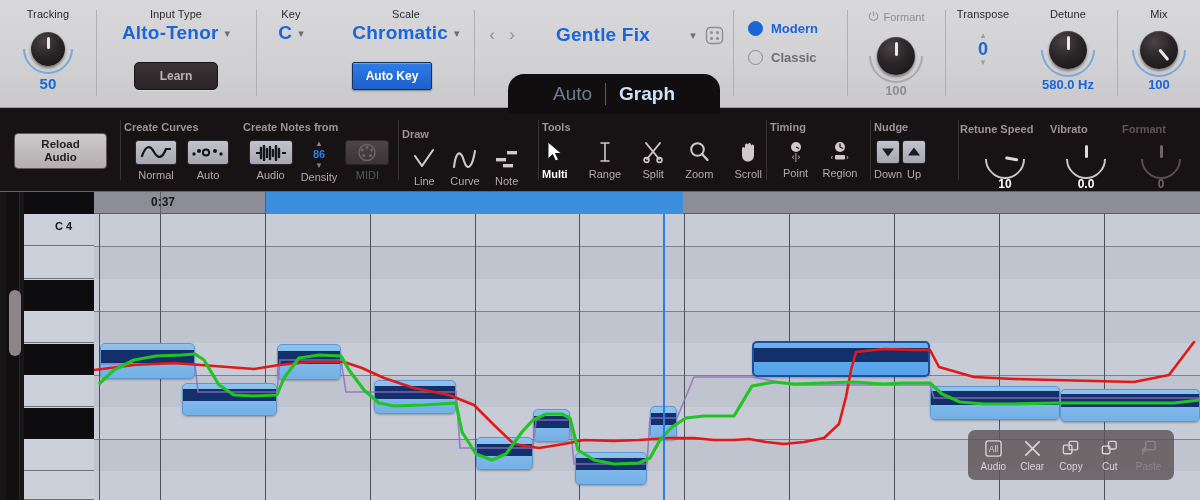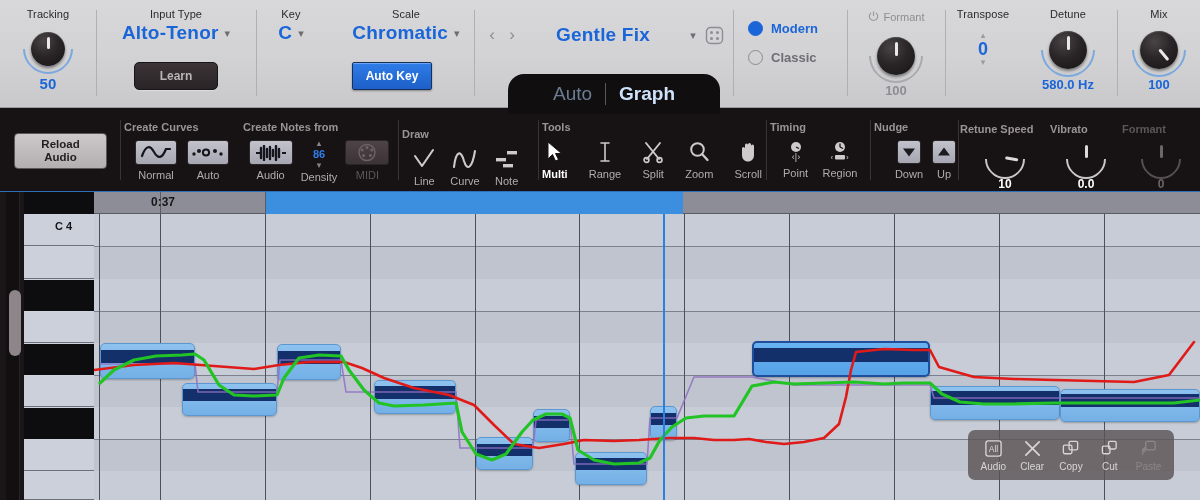--- a/index.html
+++ b/index.html
@@ -494,21 +494,21 @@
             </svg>
           </div>
           <div class="tool-lbl">Region</div>
         </div>
       </div>
     </div>
     <div class="tb-div" style="left:870px;"></div>
 
     <div class="tb-sect" style="left:874px;width:82px;">
       <div class="grp-lbl" style="margin-top:13px;">Nudge</div>
-      <div style="display:flex;justify-content:flex-end;gap:9px;margin-top:7px;">
+      <div style="display:flex;justify-content:flex-start;margin-top:7px;">
         <div style="display:flex;flex-direction:column;align-items:center;gap:4px;">
           <div class="tile" style="width:24px;height:24px;">
             <svg width="14" height="12" viewBox="0 0 14 12">
                 <path d="M1 2.5 L13 2.5 L7 10.5 Z" fill="#1b1b20"></path>
               </svg>
           </div>
           <div class="tool-lbl">Down</div>
         </div>
         <div style="display:flex;flex-direction:column;align-items:center;gap:4px;">
           <div class="tile" style="width:24px;height:24px;">

